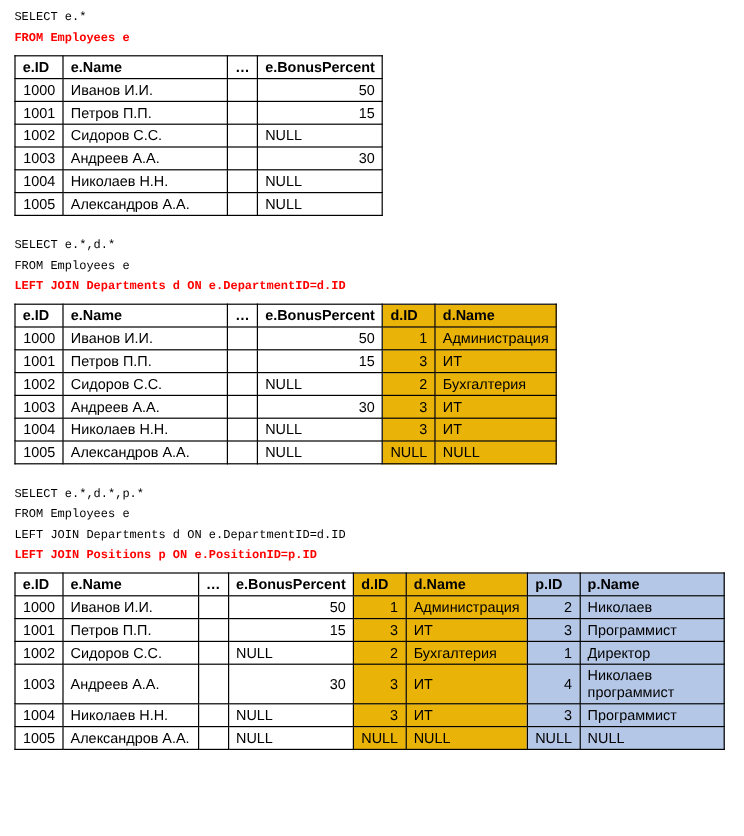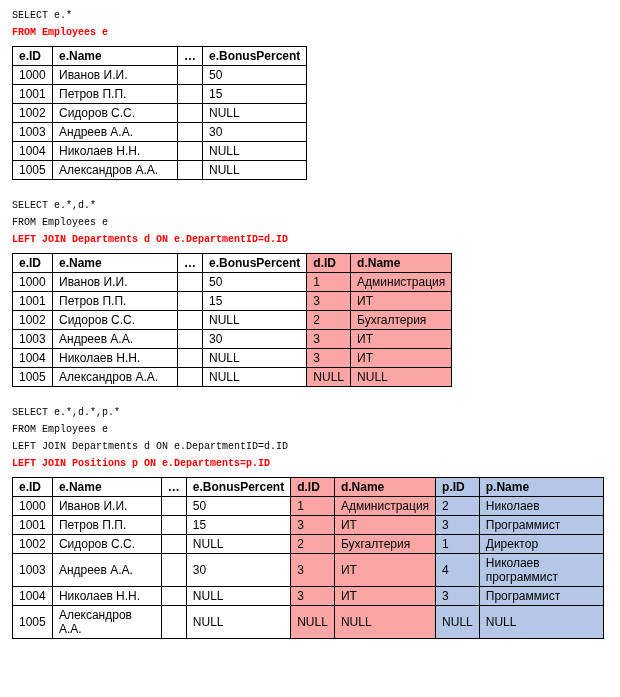--- a/index.html
+++ b/index.html
@@ -26,26 +26,26 @@
     font-size: 12px;
   }
   th, td {
     border: 1px solid #000000;
     padding: 2px 6px;
     text-align: left;
     height: 18px;
     box-sizing: border-box;
   }
   th { font-weight: bold; }
-  .num { }
+  .num { text-align: right; }
   .e-col { background: #ffffff; }
-  .d-col { background: #fca5a5; }
+  .d-col { background: #eab308; }
   .p-col { background: #b4c7e7; }
   .col-eid { width: 40px; }
-  .col-ename { width: 125px; }
+  .col-ename { width: 137px; }
   .col-ell { width: 20px; }
   .col-ebonus { width: 100px; }
   .col-did { width: 40px; }
   .col-dname { width: 98px; }
   .col-pid { width: 40px; }
   .col-pname { width: 150px; }
 </style>
 </head>
 <body>
 
@@ -164,21 +164,21 @@
         <td class="e-col">NULL</td>
         <td class="d-col">NULL</td>
         <td class="d-col">NULL</td>
       </tr>
     </tbody>
 </table>
 
 <div class="code-line">SELECT e.*,d.*,p.*</div>
 <div class="code-line">FROM Employees e</div>
 <div class="code-line">LEFT JOIN Departments d ON e.DepartmentID=d.ID</div>
-<div class="code-line highlight">LEFT JOIN Positions p ON e.Departments=p.ID</div>
+<div class="code-line highlight">LEFT JOIN Positions p ON e.PositionID=p.ID</div>
 
 <table>
   <thead>
     <tr>
       <th class="e-col col-eid">e.ID</th>
       <th class="e-col col-ename">e.Name</th>
       <th class="e-col col-ell">…</th>
       <th class="e-col col-ebonus">e.BonusPercent</th>
       <th class="d-col col-did">d.ID</th>
       <th class="d-col col-dname">d.Name</th>

